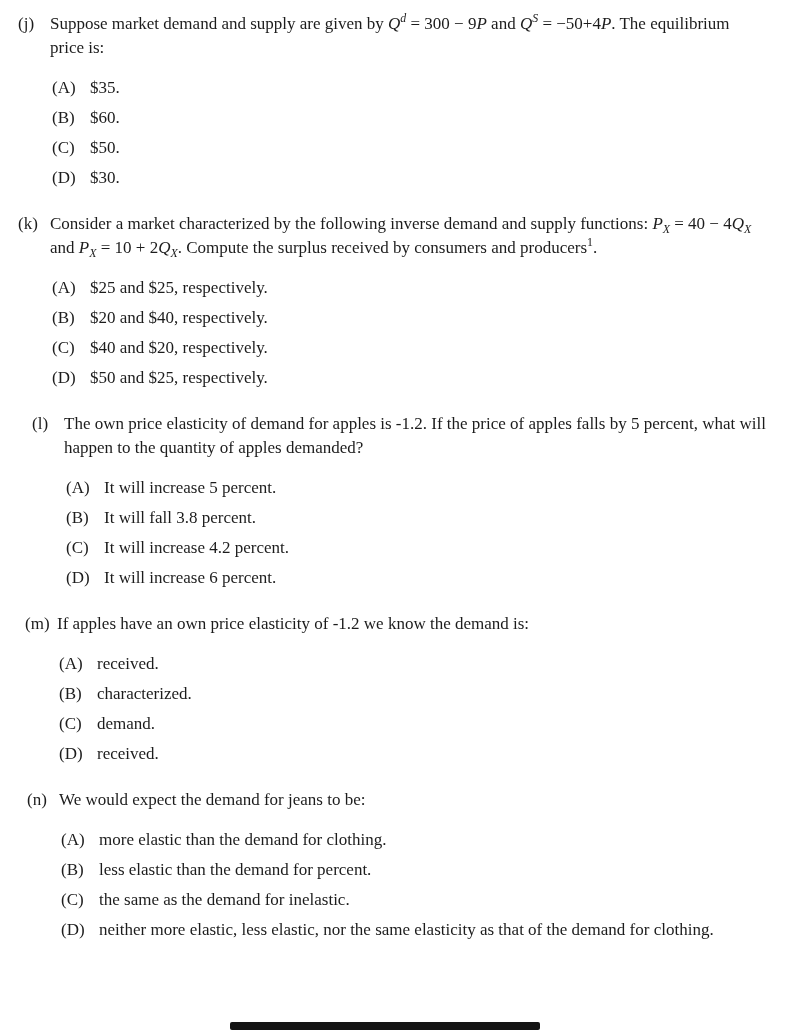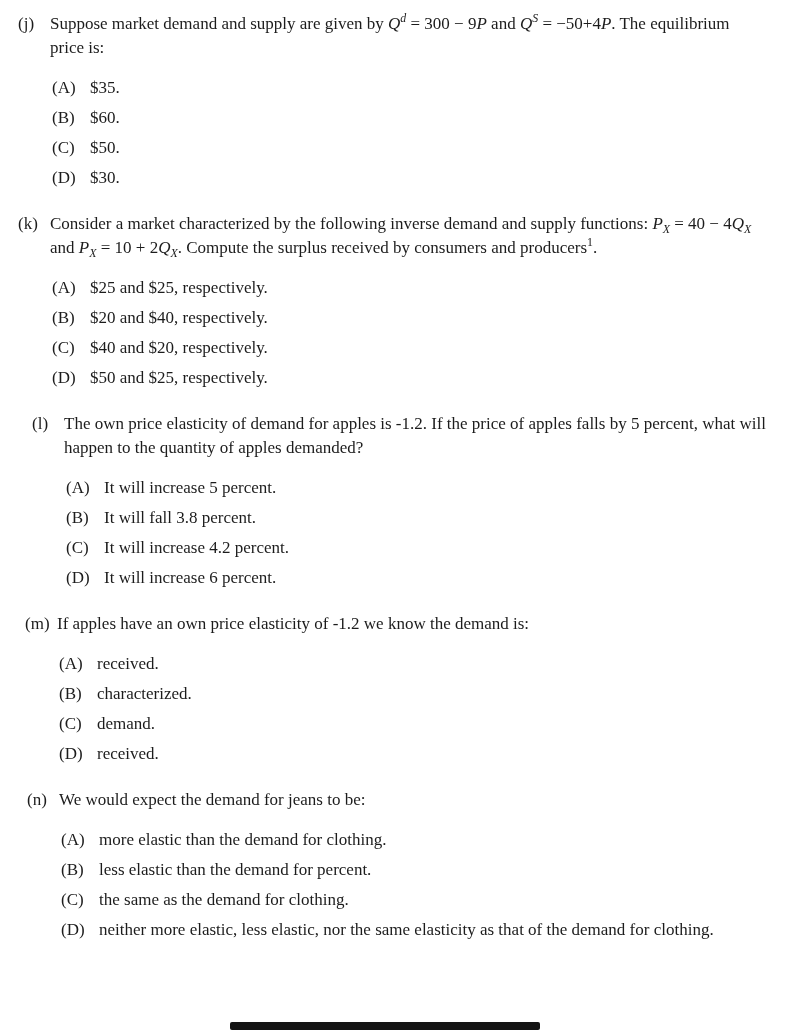--- a/index.html
+++ b/index.html
@@ -150,21 +150,21 @@
       <div class="option">
         <span class="o-label">(A)</span>
         <span class="o-text">more elastic than the demand for clothing.</span>
       </div>
       <div class="option">
         <span class="o-label">(B)</span>
         <span class="o-text">less elastic than the demand for percent.</span>
       </div>
       <div class="option">
         <span class="o-label">(C)</span>
-        <span class="o-text">the same as the demand for clothing.</span>
+        <span class="o-text">the same as the demand for inelastic.</span>
       </div>
       <div class="option">
         <span class="o-label">(D)</span>
         <span class="o-text">neither more elastic, less elastic, nor the same elasticity as that of the demand for clothing.</span>
       </div>
     </div>
   </div>
 
 </div>
 

